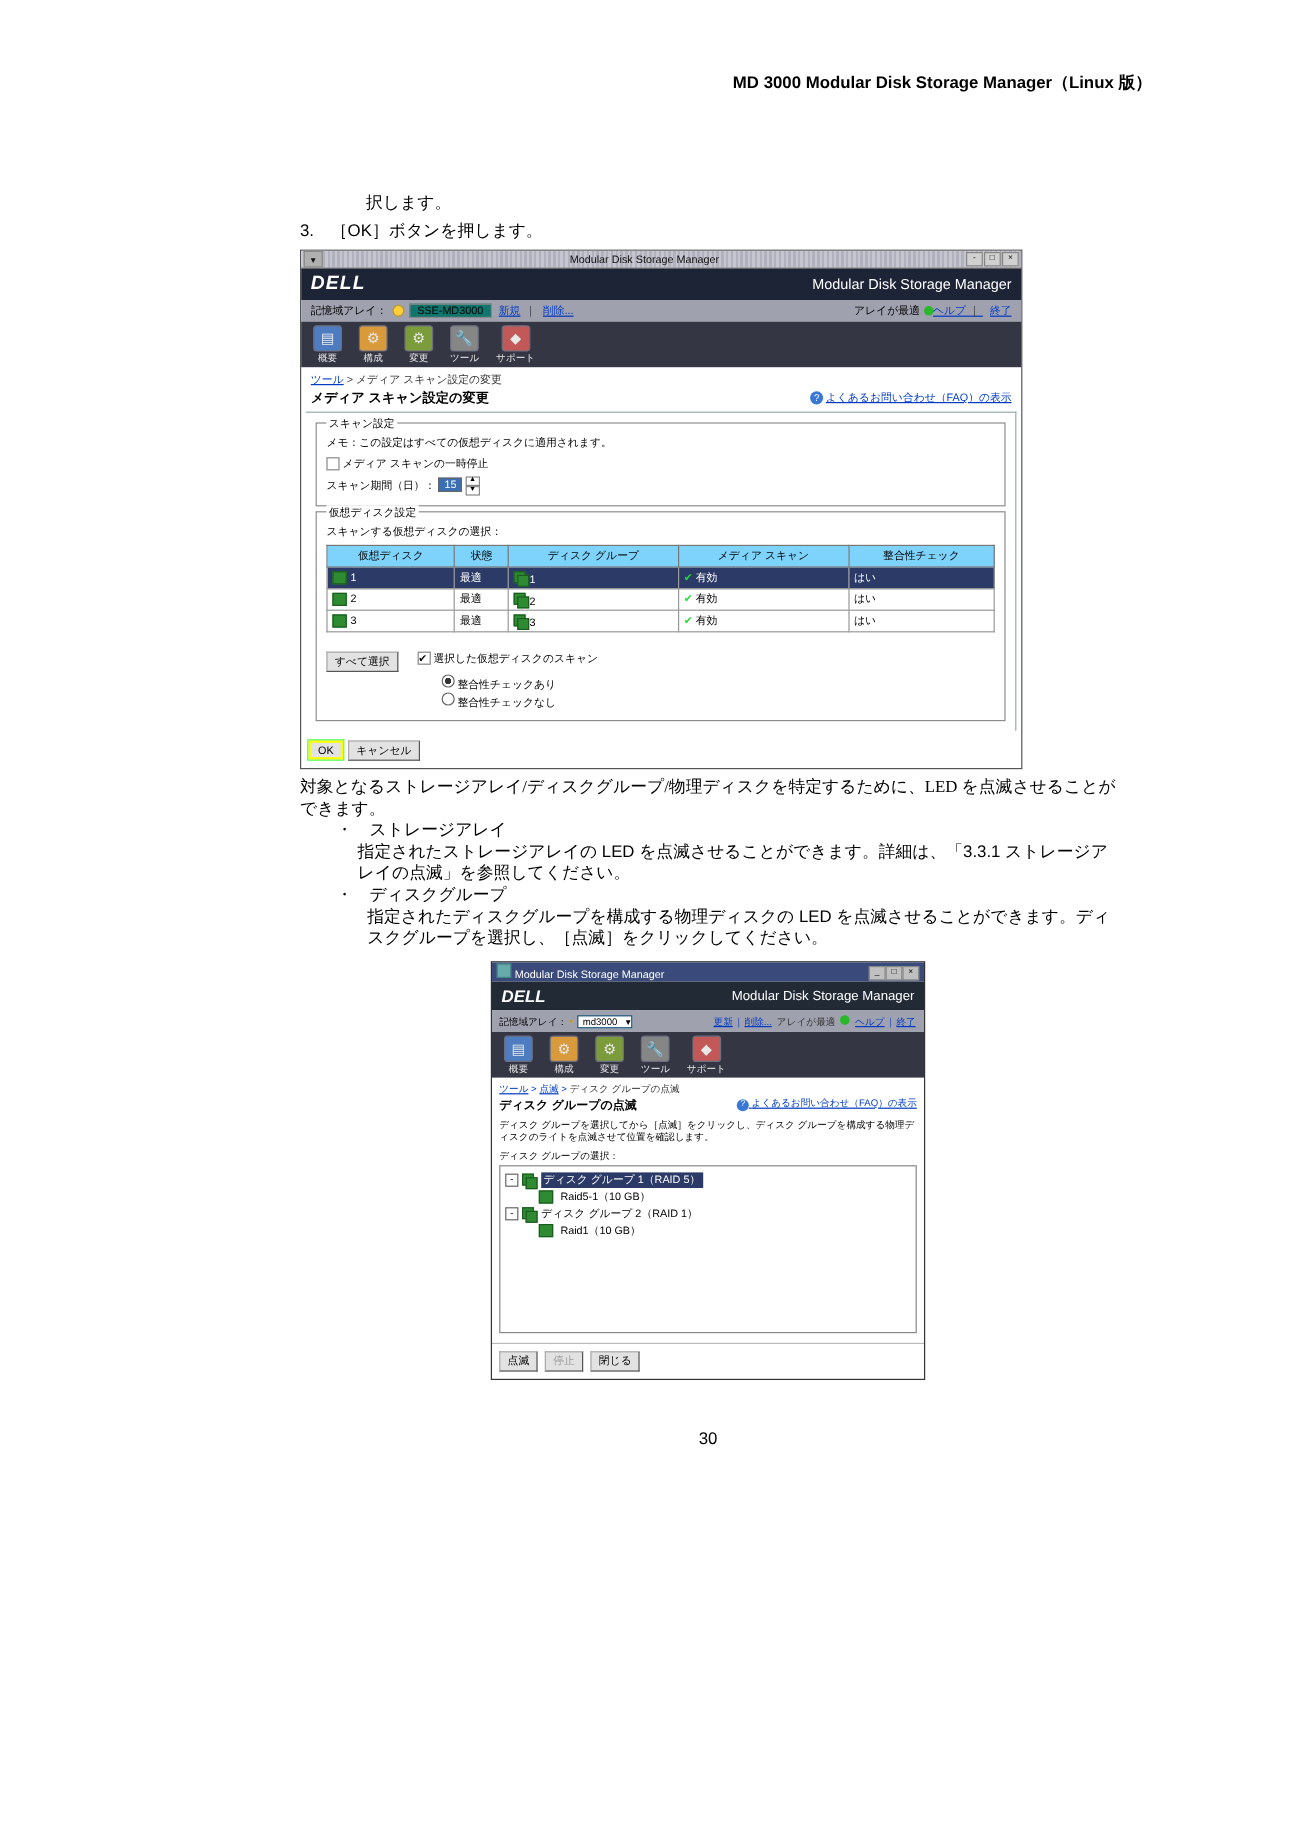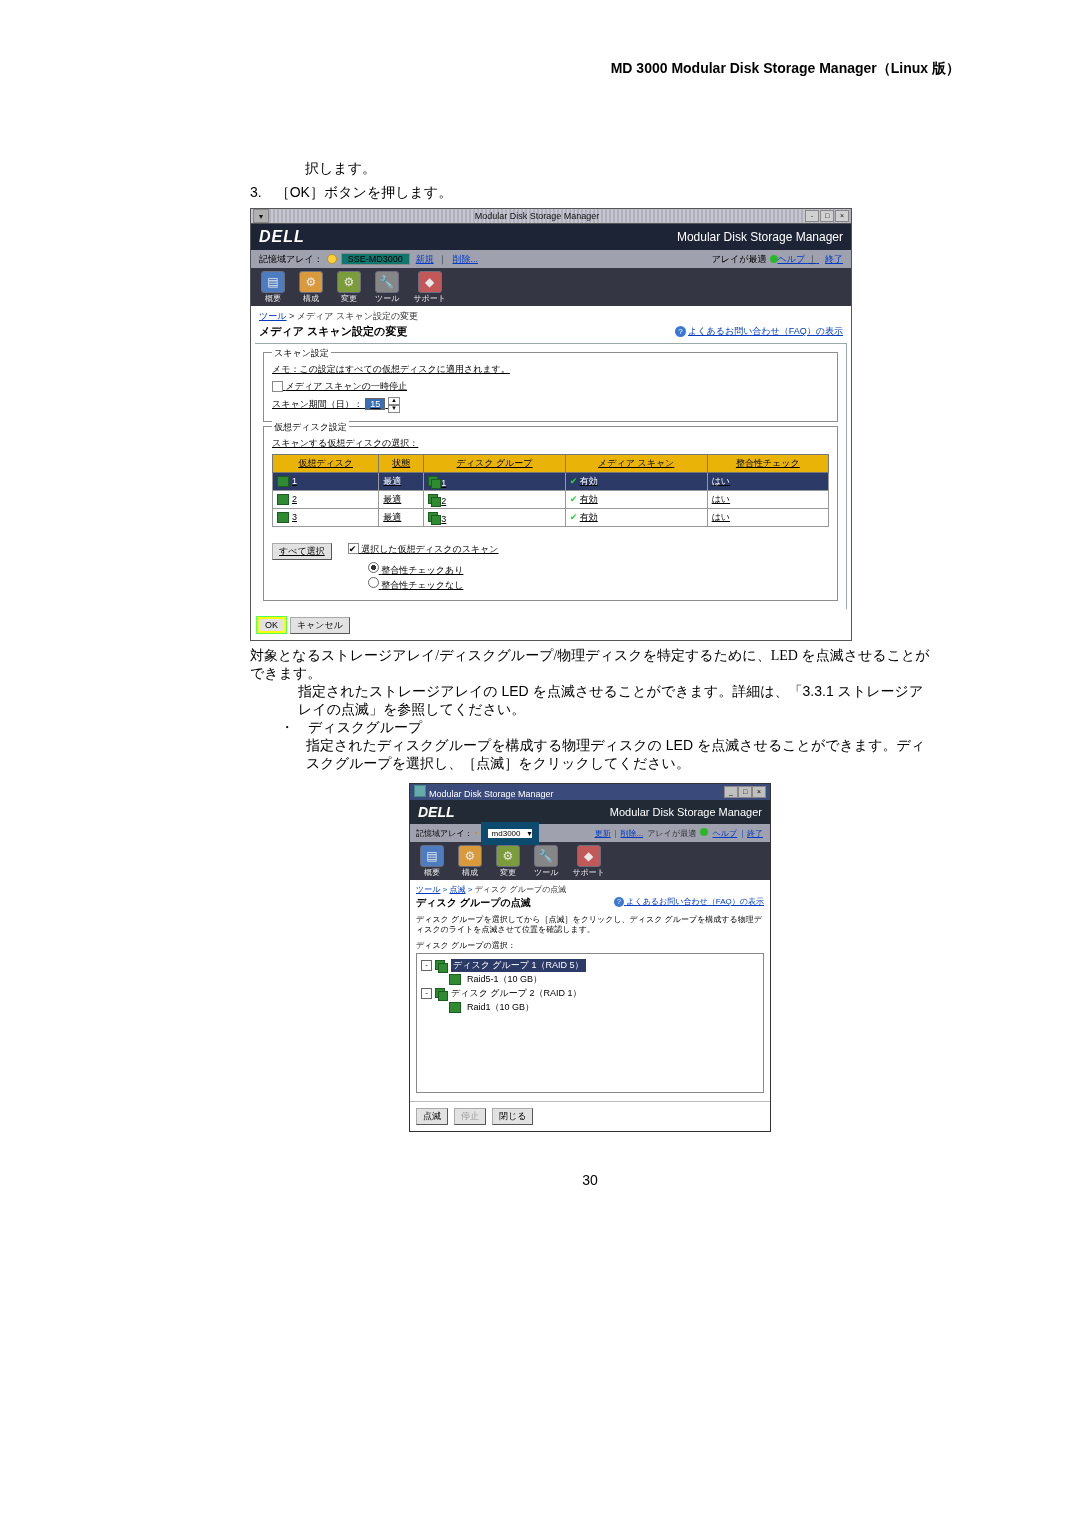--- a/index.html
+++ b/index.html
@@ -126,21 +126,21 @@
     position:absolute;top:-6px;left:8px;background:#fff;padding:0 2px;font-size:9px;
   }
   .ss1-table {
     width:100%;
     border:1px solid #666;
     border-collapse:collapse;
     font-size:9px;
     margin-top:4px;
   }
   .ss1-table th {
-    background:#eab308;border:1px solid #777;padding:2px 4px;font-weight:normal;text-align:center;
+    background:#7dd3fc;border:1px solid #777;padding:2px 4px;font-weight:normal;text-align:center;
   }
   .ss1-table td {
     border:1px solid #999;padding:2px 4px;
   }
   .ss1-table tr.sel td {background:#2b3a66;color:#fff;}
   .vd-icon {display:inline-block;width:10px;height:9px;background:#2e8b32;border:1px solid #1b5d1e;margin-right:3px;vertical-align:middle;}
   .dg-icon {position:relative;display:inline-block;width:10px;height:10px;margin-right:3px;}
   .dg-icon::before{content:"";position:absolute;left:0;top:0;width:8px;height:8px;background:#2e8b32;border:1px solid #1b5d1e;}
   .dg-icon::after{content:"";position:absolute;left:3px;top:3px;width:8px;height:8px;background:#2e8b32;border:1px solid #1b5d1e;}
   .chk {display:inline-block;width:10px;height:8px;color:#2d3;}
@@ -160,21 +160,21 @@
     font-size:9px;
   }
   .ss2-titlebar {
     background:#3a4a7a;color:#fff;height:16px;display:flex;align-items:center;font-size:9px;padding:0 4px;justify-content:space-between;
   }
   .ss2-titlebar .winbtns span{display:inline-block;width:12px;height:10px;background:#c0c0c0;border:1px solid #888;font-size:7px;text-align:center;line-height:10px;color:#000;}
   .ss2-brandbar {background:#222a36;height:24px;display:flex;align-items:center;justify-content:space-between;padding:0 8px;}
   .ss2-brandbar .logo{color:#fff;font-weight:900;font-style:italic;font-size:14px;}
   .ss2-brandbar .txt{color:#fff;font-size:11px;}
   .ss2-subbar {background:#9fa1af;height:18px;display:flex;align-items:center;padding:0 6px;font-size:8px;}
-  .ss2-subbar .dropdown {background:#fff;border:7px solid #0c4a6e;padding:0 12px 0 4px;position:relative;margin-left:2px;}
+  .ss2-subbar .dropdown {background:#fff;border:1px solid #0c4a6e;padding:0 12px 0 4px;position:relative;margin-left:2px;}
   .ss2-subbar .dropdown::after{content:"▾";position:absolute;right:1px;top:0;}
   .ss2-subbar .links {margin-left:auto;color:#003bc4;}
   .ss2-subbar .links span {text-decoration:underline;margin:0 1px;}
   .ss2-toolbar {background:#343644;height:36px;display:flex;align-items:flex-end;gap:14px;padding:0 10px 2px 10px;}
   .ss2-bc {font-size:8px;padding:4px 6px 0 6px;color:#003bc4;}
   .ss2-heading {font-size:10px;font-weight:bold;padding:1px 6px 3px 6px;display:flex;justify-content:space-between;}
   .ss2-heading .faq{font-weight:normal;color:#003bc4;text-decoration:underline;font-size:8px;}
   .ss2-desc {font-size:8px;padding:2px 6px 4px 6px;line-height:1.3;}
   .ss2-tree-wrap {border:1px solid #888;margin:2px 6px 8px 6px;height:130px;padding:4px;overflow:auto;}
   .tree-node {display:flex;align-items:center;gap:3px;margin:1px 0;}
@@ -251,21 +251,21 @@
           </div>
       </div>
       <div class="ss1-breadcrumb">
         <u>ツール</u><span> &gt; </span><span style="color:#333;">メディア スキャン設定の変更</span>
       </div>
       <div class="ss1-heading">
         <span>メディア スキャン設定の変更</span>
         <span class="faq"><span class="q">?</span><span>よくあるお問い合わせ（FAQ）の表示</span></span>
       </div>
 
-      <div class="ss1-panel" style="border-right:1px solid #9aa;position:relative;text-decoration:underline;">
+      <div class="ss1-panel" style="border-right:1px solid #9aa;position:relative;">
         <div class="ss1-fieldset">
           <span class="legend">スキャン設定</span>
           <div>メモ：この設定はすべての仮想ディスクに適用されます。</div>
           <div style="margin-top:4px;">
             <span style="border:1px solid #888;display:inline-block;width:9px;height:9px;vertical-align:middle;"></span>
             <span>メディア スキャンの一時停止</span>
           </div>
           <div style="margin-top:4px;">
             <span>スキャン期間（日）：</span>
             <span style="background:#3a6fb5;color:#fff;border:1px solid #666;padding:0 4px;">15</span>
@@ -322,20 +322,21 @@
         </div>
       </div>
       <div class="ss1-footer">
         <button class="ss1-btn highlight">OK</button>
         <button class="ss1-btn">キャンセル</button>
       </div>
     </div>
 
     <div style="margin-top:6px;font-family:Liberation Serif, serif;">対象となるストレージアレイ/ディスクグループ/物理ディスクを特定するために、LED を点滅させることができます。</div>
     <div class="bullets">
+      <div>・　<span>ストレージアレイ</span></div>
       <div style="margin-left:18px;">指定されたストレージアレイの LED を点滅させることができます。詳細は、「3.3.1 ストレージアレイの点滅」を参照してください。</div>
       <div>・　<span>ディスクグループ</span></div>
       <div style="margin-left:26px;">指定されたディスクグループを構成する物理ディスクの LED を点滅させることができます。ディスクグループを選択し、［点滅］をクリックしてください。</div>
     </div>
 
     <div class="screenshot2">
       <div class="ss2-titlebar">
         <div><span style="display:inline-block;width:10px;height:10px;background:#6aa;border:1px solid #488;margin-right:3px;"></span><span>Modular Disk Storage Manager</span></div>
         <div class="winbtns"><span>_</span><span>□</span><span>×</span></div>
       </div>

